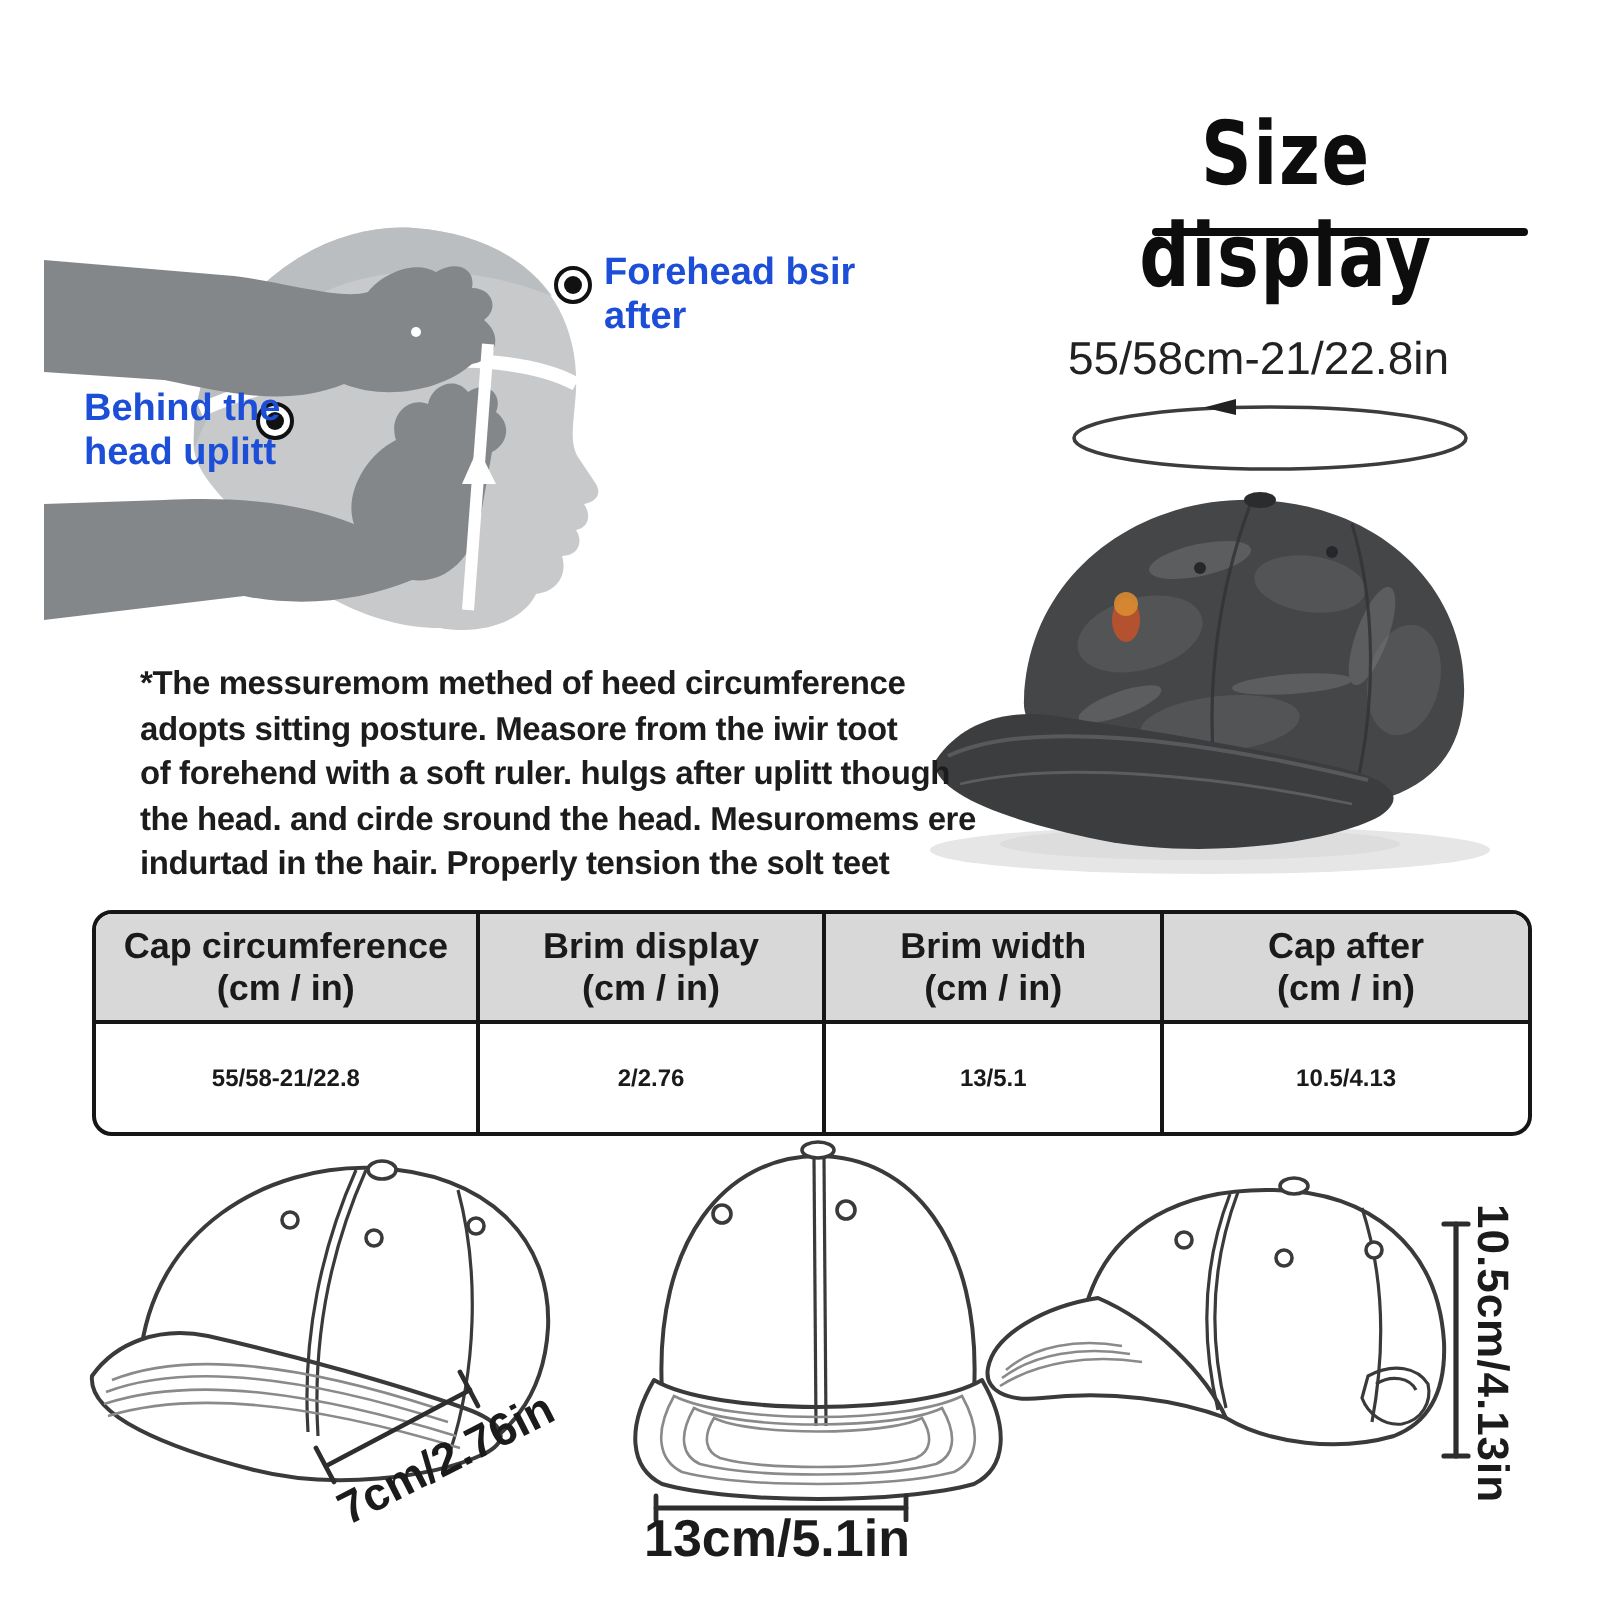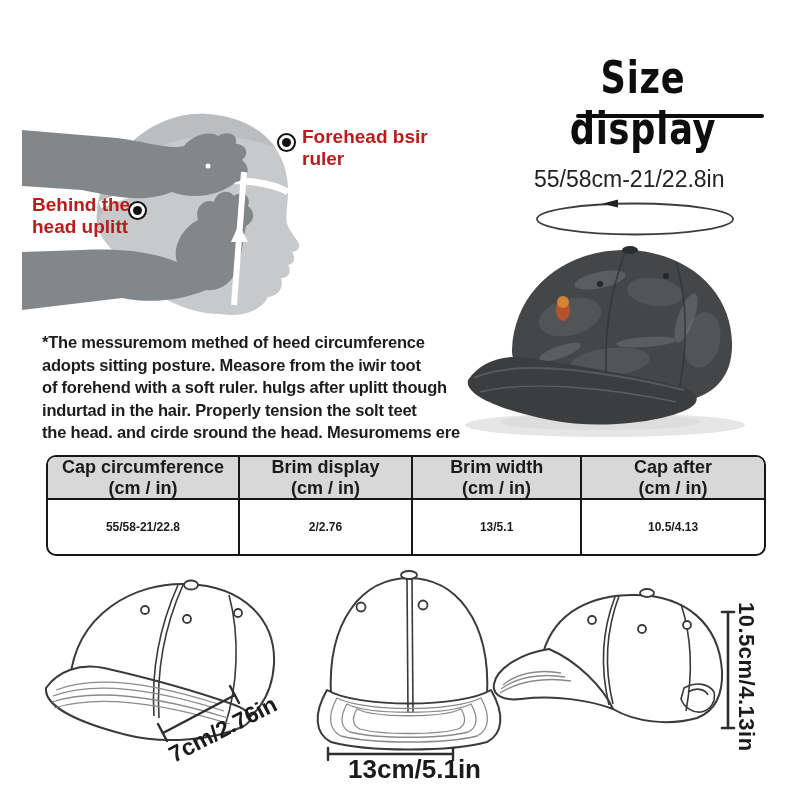--- a/index.html
+++ b/index.html
@@ -10,45 +10,45 @@
   
   .title{left:493px;top:52px;width:300px;text-align:center;
          font-family:"DejaVu Sans",sans-serif;font-weight:bold;font-size:44px;
          letter-spacing:1px;transform:scaleX(.80);transform-origin:center;color:#0d0d0d;}
   .title-underline{left:576px;top:114px;width:188px;height:4px;background:#0d0d0d;border-radius:2px;}
 
   
   .circum-text{left:534px;top:166px;width:230px;font-size:23px;font-weight:400;color:#222;}
 
   
-  .guide-label{font-size:19px;line-height:22px;font-weight:600;color:#b91c1c;}
+  .guide-label{font-size:19px;line-height:22px;font-weight:600;color:#1d4ed8;}
   .marker{width:15px;height:15px;border:2.5px solid #111;border-radius:50%;position:absolute;background:#fff;}
   .marker::after{content:"";position:absolute;inset:3px;background:#111;border-radius:50%;}
 
   
   .note{left:42px;top:331px;width:450px;font-size:16.5px;line-height:22.6px;
         font-weight:600;color:#1c1c1c;letter-spacing:-.2px;}
-  .note div{white-space:nowrap;}
+  .note div{white-space:nowrap;margin-left:28px;}
 
   
   .size-table{left:46px;top:455px;width:716px;border:2.5px solid #161616;border-radius:10px;
               overflow:hidden;background:#fff;}
   .st-row{display:grid;grid-template-columns:26.8% 24.2% 23.6% 25.4%;}
   .st-cell{border-right:2.2px solid #161616;display:flex;flex-direction:column;
            align-items:center;justify-content:center;text-align:center;}
   .st-cell:last-child{border-right:none;}
-  .st-head .st-cell{height:41px;font-size:18px;font-weight:bold;line-height:21px;}
+  .st-head .st-cell{height:53px;font-size:18px;font-weight:bold;line-height:21px;}
   .st-head{border-bottom:2.2px solid #161616;}
   .st-body .st-cell{height:54px;font-size:12px;font-weight:600;}
 
   
   .dim-label{font-weight:600;color:#1b1b1b;}
   .dim-brim-length{left:158px;top:716px;width:130px;text-align:center;font-size:23px;
                    transform:rotate(-27deg);transform-origin:center;}
-  .dim-brim-width{left:322px;top:754px;width:140px;text-align:right;font-size:26px;margin-left:19px;}
+  .dim-brim-width{left:322px;top:754px;width:140px;text-align:left;font-size:26px;}
   .dim-cap-height{left:733px;top:602px;height:140px;font-size:22px;
                   writing-mode:vertical-rl;letter-spacing:.5px;}
 
   svg{display:block;}
 </style>
 </head>
 <body>
 
 <div class="page">
 
@@ -64,24 +64,24 @@
     <path fill="#84878a" d="M0,30 L95,38 C125,42 148,50 162,46 C170,36 186,30 196,36 C206,30 216,34 214,44 C224,44 228,54 220,60 C230,68 226,80 214,82 C198,96 170,100 150,92 C120,104 90,96 60,90 L0,86 Z"></path>
     <circle cx="186" cy="66" r="2.5" fill="#ffffff"></circle>
 
     <path fill="none" stroke="#ffffff" stroke-width="6" d="M222,72 L212,205"></path>
     <polygon fill="#ffffff" points="217,124 209,142 226,142"></polygon>
   </svg>
 
   <span class="marker abs" style="left:277px;top:133px"></span>
   <div class="guide-label abs" style="left:302px;top:126px">
     <div>Forehead bsir</div>
-    <div>ruler</div>
+    <div>after</div>
   </div>
   <span class="marker abs" style="left:128px;top:201px"></span>
-  <div class="guide-label abs" style="left:32px;top:194px">
+  <div class="guide-label abs" style="left:42px;top:194px">
     <div>Behind the</div>
     <div>head uplitt</div>
   </div>
 
   <div class="title abs">Size display</div>
   <div class="title-underline abs"></div>
 
   <div class="circum-text abs">55/58cm-21/22.8in</div>
   <svg class="abs" style="left:532px;top:197px" width="206" height="42" viewBox="0 0 206 42">
     <ellipse cx="103" cy="22" rx="98" ry="15.5" fill="none" stroke="#3c3c3c" stroke-width="1.8"></ellipse>
@@ -121,22 +121,22 @@
 
     <ellipse cx="180" cy="28" rx="8" ry="4" fill="#2b2c2e"></ellipse>
     <circle cx="150" cy="62" r="3" fill="#26272a"></circle>
     <circle cx="216" cy="54" r="3" fill="#26272a"></circle>
   </svg>
 
   <div class="note abs">
     <div>*The messuremom methed of heed circumference</div>
     <div>adopts sitting posture. Measore from the iwir toot</div>
     <div>of forehend with a soft ruler. hulgs after uplitt though</div>
+    <div>the head. and cirde sround the head. Mesuromems ere</div>
     <div>indurtad in the hair. Properly tension the solt teet</div>
-    <div>the head. and cirde sround the head. Mesuromems ere</div>
   </div>
 
   <div class="size-table abs">
     <div class="st-row st-head" style="background:#d8d8d8">
       <div class="st-cell">
         <div>Cap circumference</div>
         <div>(cm / in)</div>
       </div>
       <div class="st-cell">
         <div>Brim display</div>

